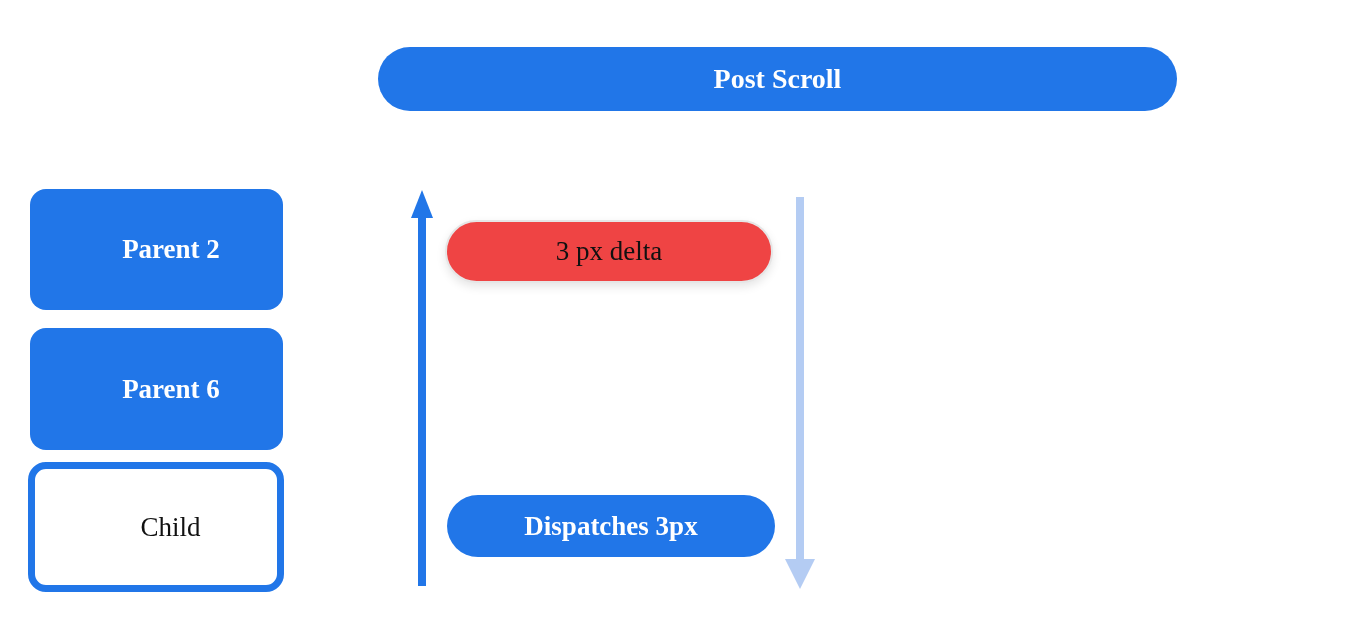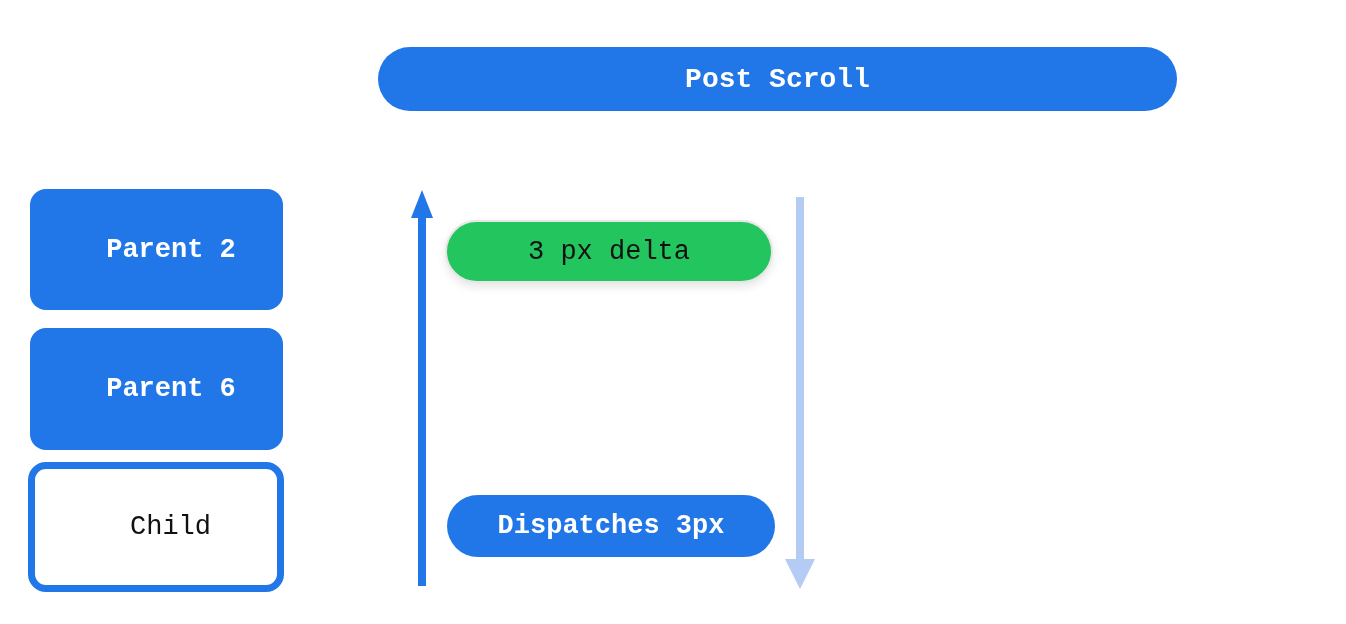--- a/index.html
+++ b/index.html
@@ -6,21 +6,21 @@
     margin: 0;
     padding: 0;
     background: #ffffff;
   }
   .canvas {
     position: relative;
     width: 1224px;
     height: 624px;
     background: #ffffff;
     overflow: hidden;
-    font-family: Liberation Mono, monospace;
+    font-family: Liberation Serif, serif;
   }
   .banner {
     position: absolute;
     left: 378px;
     top: 47px;
     width: 799px;
     height: 64px;
     background: var(--primary-blue, #2176e8);
     border-radius: 32px;
     display: flex;
@@ -73,21 +73,21 @@
     display: flex;
     align-items: center;
     justify-content: center;
     font-size: 27px;
     box-sizing: border-box;
   }
   .pill.delta {
     left: 445px;
     top: 220px;
     width: 328px;
-    background: #22c55e;
+    background: #ef4444;
     border: 2px solid #e6e6e6;
     box-shadow: 0 4px 10px rgba(0,0,0,0.10);
     color: var(--text-dark, #111111);
     font-weight: 500;
   }
   .pill.dispatch {
     left: 447px;
     top: 495px;
     width: 328px;
     height: 62px;

